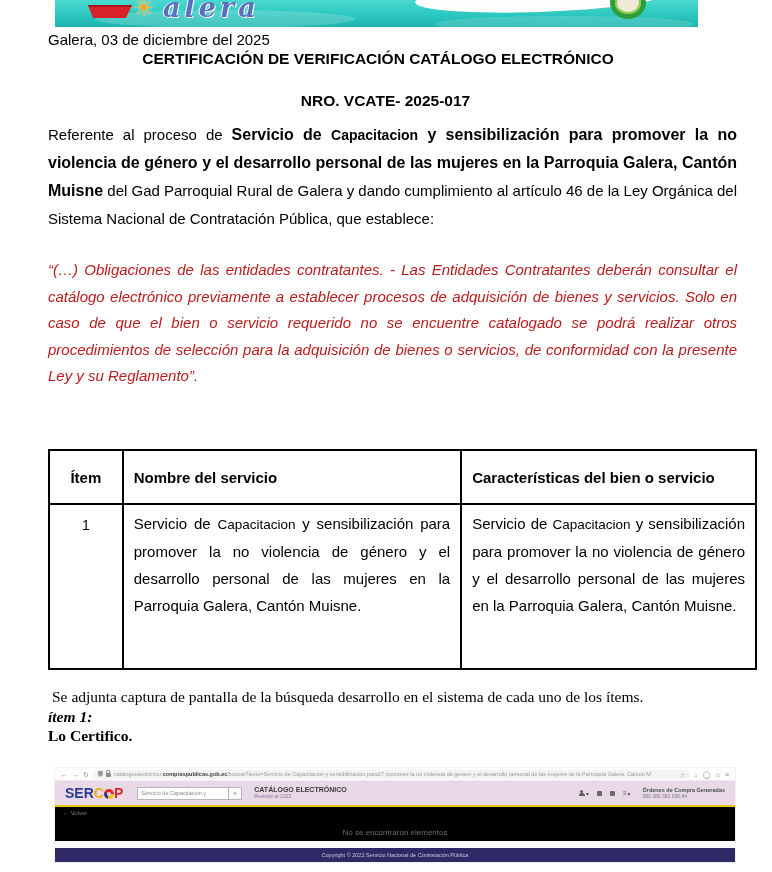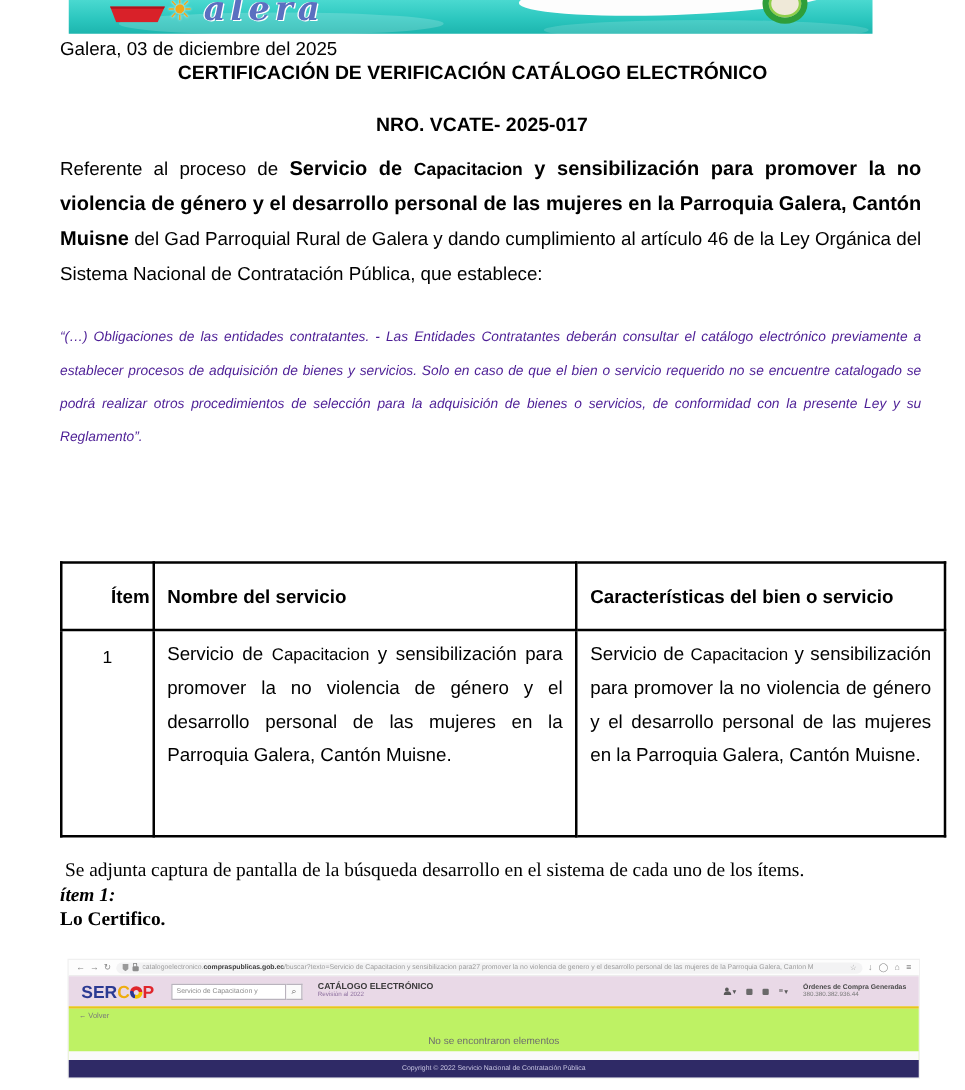--- a/index.html
+++ b/index.html
@@ -38,30 +38,30 @@
   .dateline { position:absolute; left:48px; top:31px; font-size:15px; }
   .doc-title { position:absolute; left:0; right:16px; top:50px; text-align:center;
     font-weight:bold; font-size:15.5px; }
   .doc-number { position:absolute; left:0; right:1px; top:92px; text-align:center;
     font-weight:bold; font-size:15.5px; }
 
   .para { position:absolute; left:48px; width:689px; text-align:justify; }
   .p1 { top:121px; font-size:15px; line-height:28px; }
   .p1 b { font-size:16px; }
   .p1 b .small-cap-word { font-size:14px; }
-  .quote { top:257px; font-size:11px; line-height:26.5px; font-style:italic; color:#4c1d95; }
+  .quote { top:257px; font-size:15px; line-height:26.5px; font-style:italic; color:#b91c1c; }
   .p3 { top:369px; font-size:15px; line-height:28px; }
 
   
   .srv-table { position:absolute; left:48px; top:449px; width:709px;
     border-collapse:collapse; }
   .srv-table th, .srv-table td { border:2px solid #000; font-size:15px; }
   .srv-table th { height:54px; font-weight:bold; text-align:left; padding:0 10px;
     vertical-align:middle; }
-  .srv-table th.c-item { width:76px; text-align:right; padding:0 2px; }
+  .srv-table th.c-item { width:76px; text-align:center; padding:0 2px; }
   .srv-table th.c-nombre { width:352px; }
   .srv-table th.c-carac { width:305px; }
   .srv-table td { vertical-align:top; }
   .srv-table td.cell-item { text-align:center; padding-top:12px; font-size:14px; }
   .srv-table td.cell-text { font-weight:normal; text-align:justify; line-height:27px;
     padding:5px 10px 8px 10px; height:165px; }
   .srv-table td.cell-text .small-cap-word { font-size:13.5px; }
 
   
   .serif-block { position:absolute; left:48px; top:687px; width:700px;
@@ -123,21 +123,21 @@
   .icon-person::after { content:''; position:absolute; bottom:0; left:0; width:6px;
     height:3px; border-radius:3px 3px 0 0; background:#5a5a5a; }
   .sq-icon { width:5px; height:5px; background:#6a6a6a; border-radius:1px;
     display:inline-block; }
   .orders { text-align:left; line-height:1.2; margin-left:4px; }
   .orders .o1 { font-size:5.5px; font-weight:bold; color:#4a4a4a; }
   .orders .o2 { font-size:5px; color:#7a7a7a; }
 
   .shot .goldline { height:2px; background:#e6c51d; }
 
-  .shot .content { height:41px; background:#bef264; position:relative; }
+  .shot .content { height:41px; background:#000000; position:relative; }
   .shot .volver { position:absolute; left:8px; top:3px; font-size:6px; color:#7a7a7a; }
   .shot .emptymsg { position:absolute; left:0; right:0; top:21px; text-align:center;
     font-size:8px; color:#6d6d6d; }
   .shot .faintband { position:absolute; left:0; right:0; bottom:0; height:7px;
     background:#fafafa; }
 
   .shot .bfooter { height:14px; background:#2f2a66; display:flex; align-items:center;
     justify-content:center; }
   .shot .bfooter span { font-size:5.5px; color:#c9c6e2; }
 </style>

